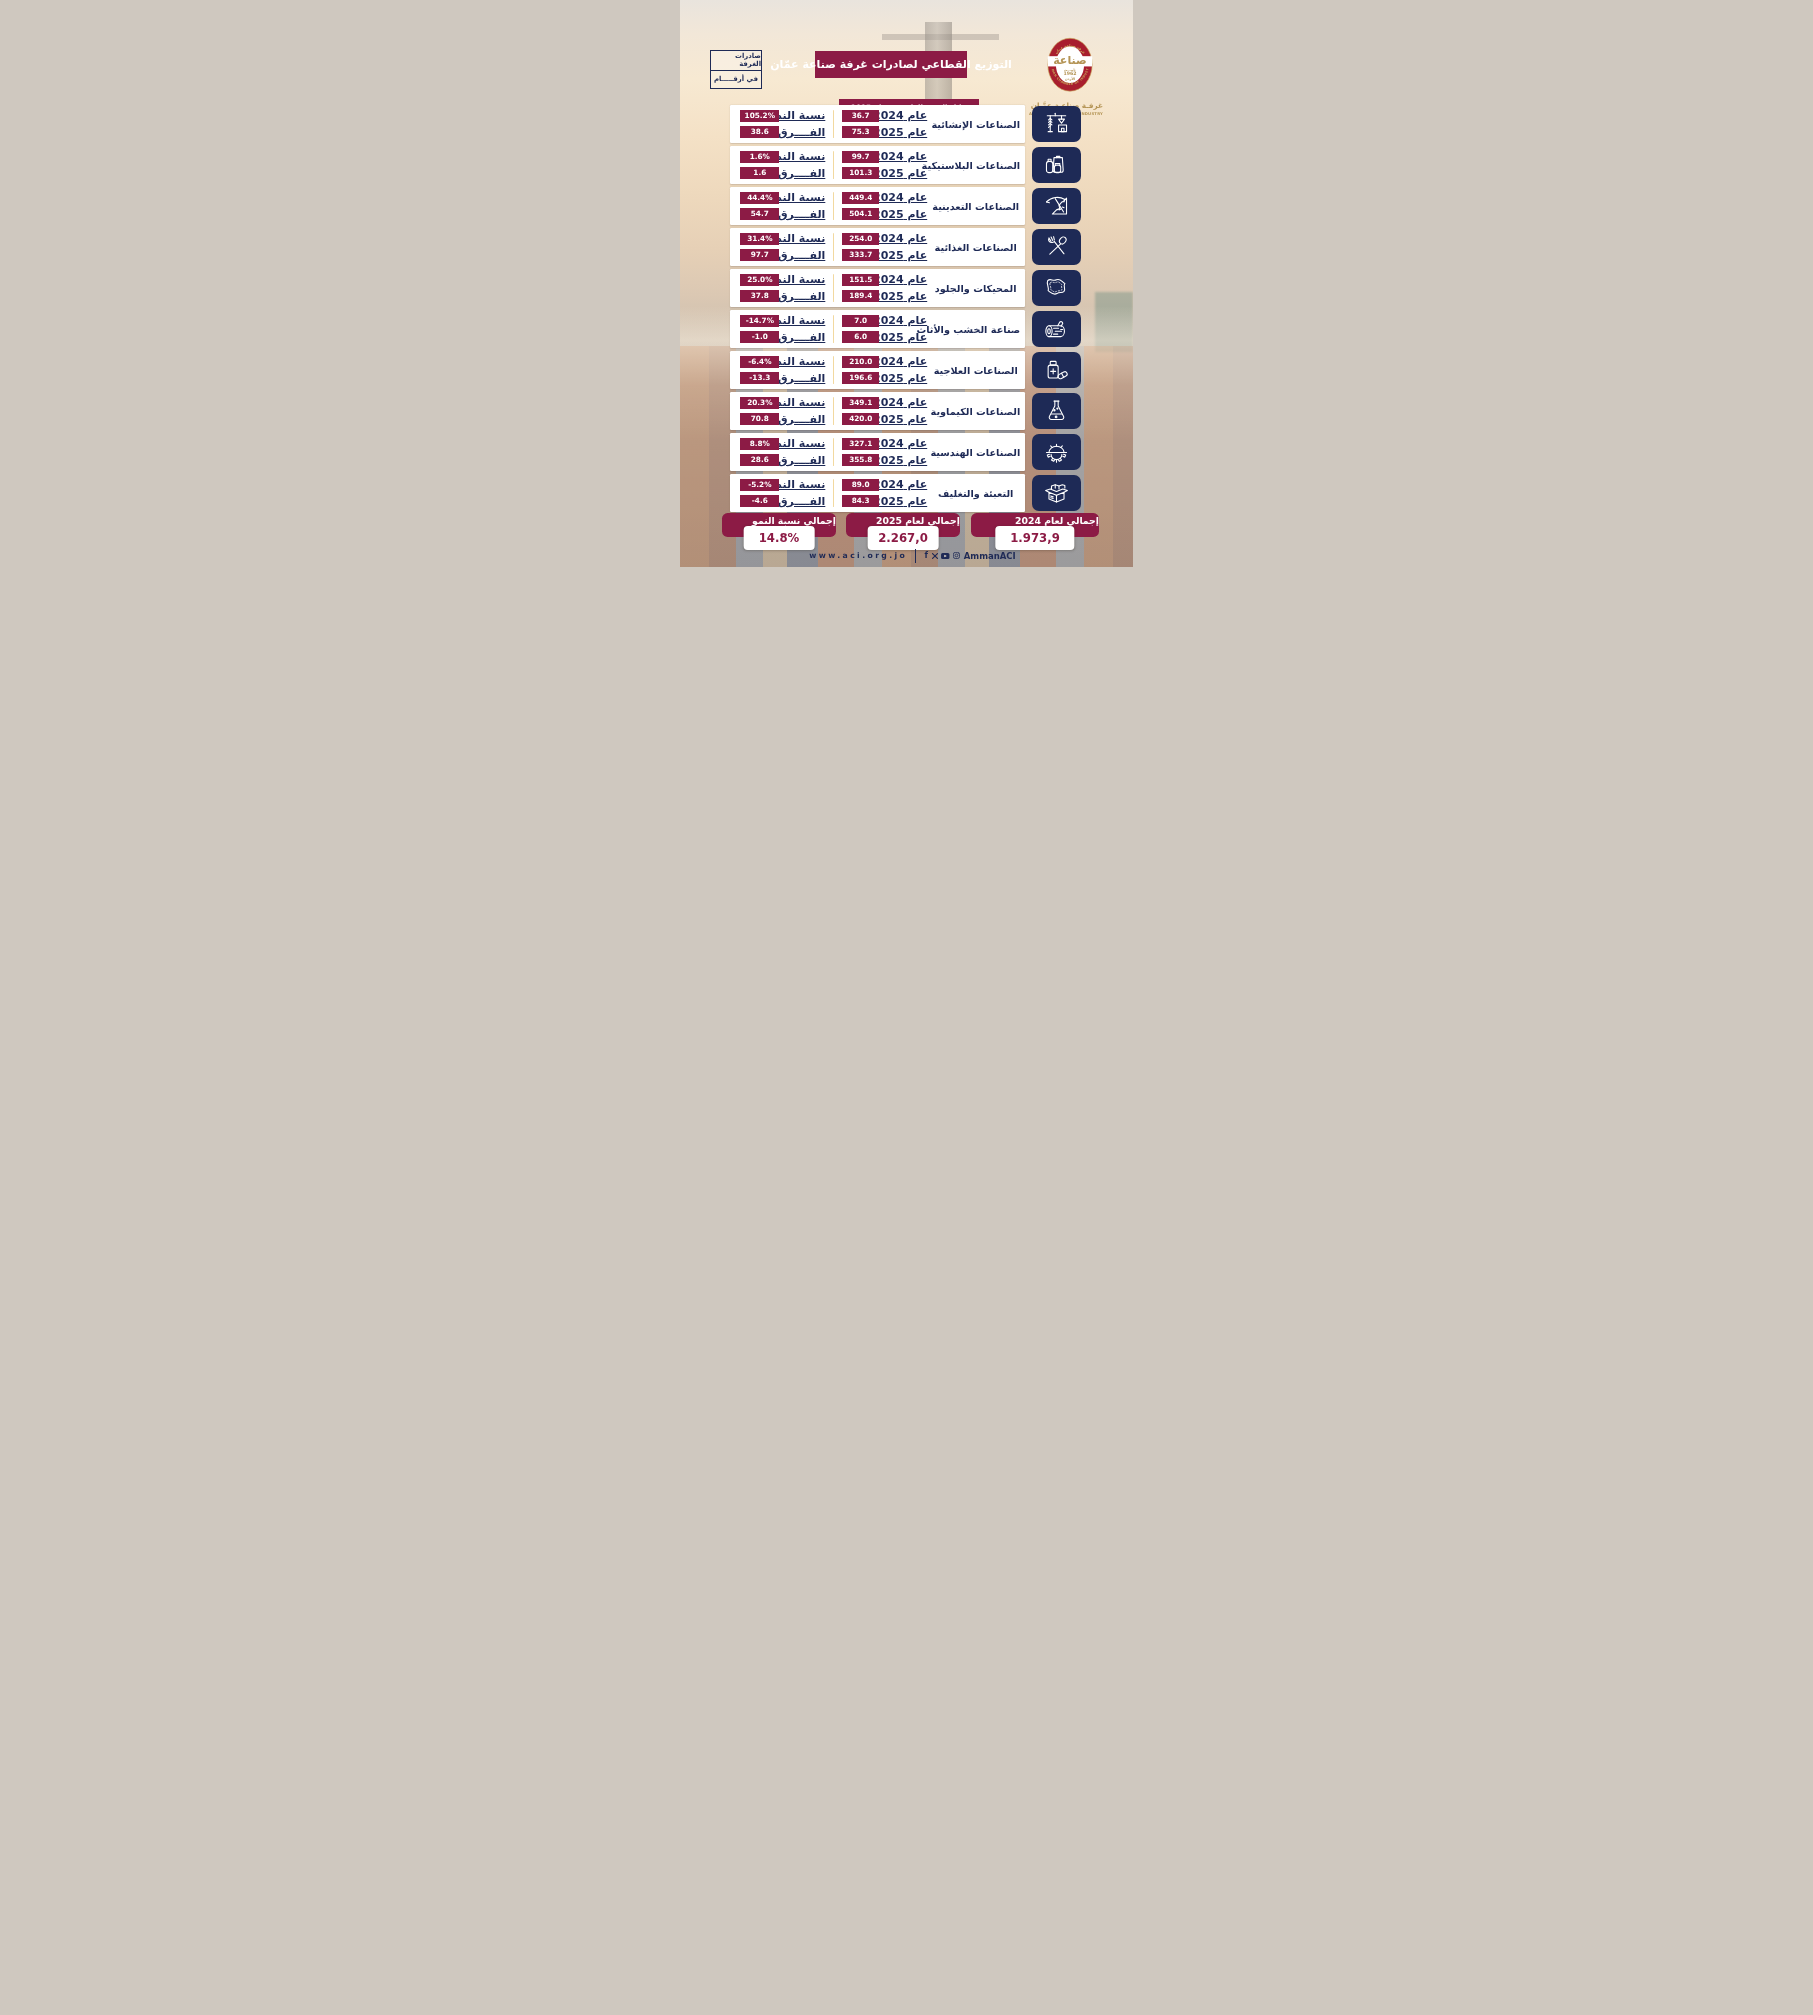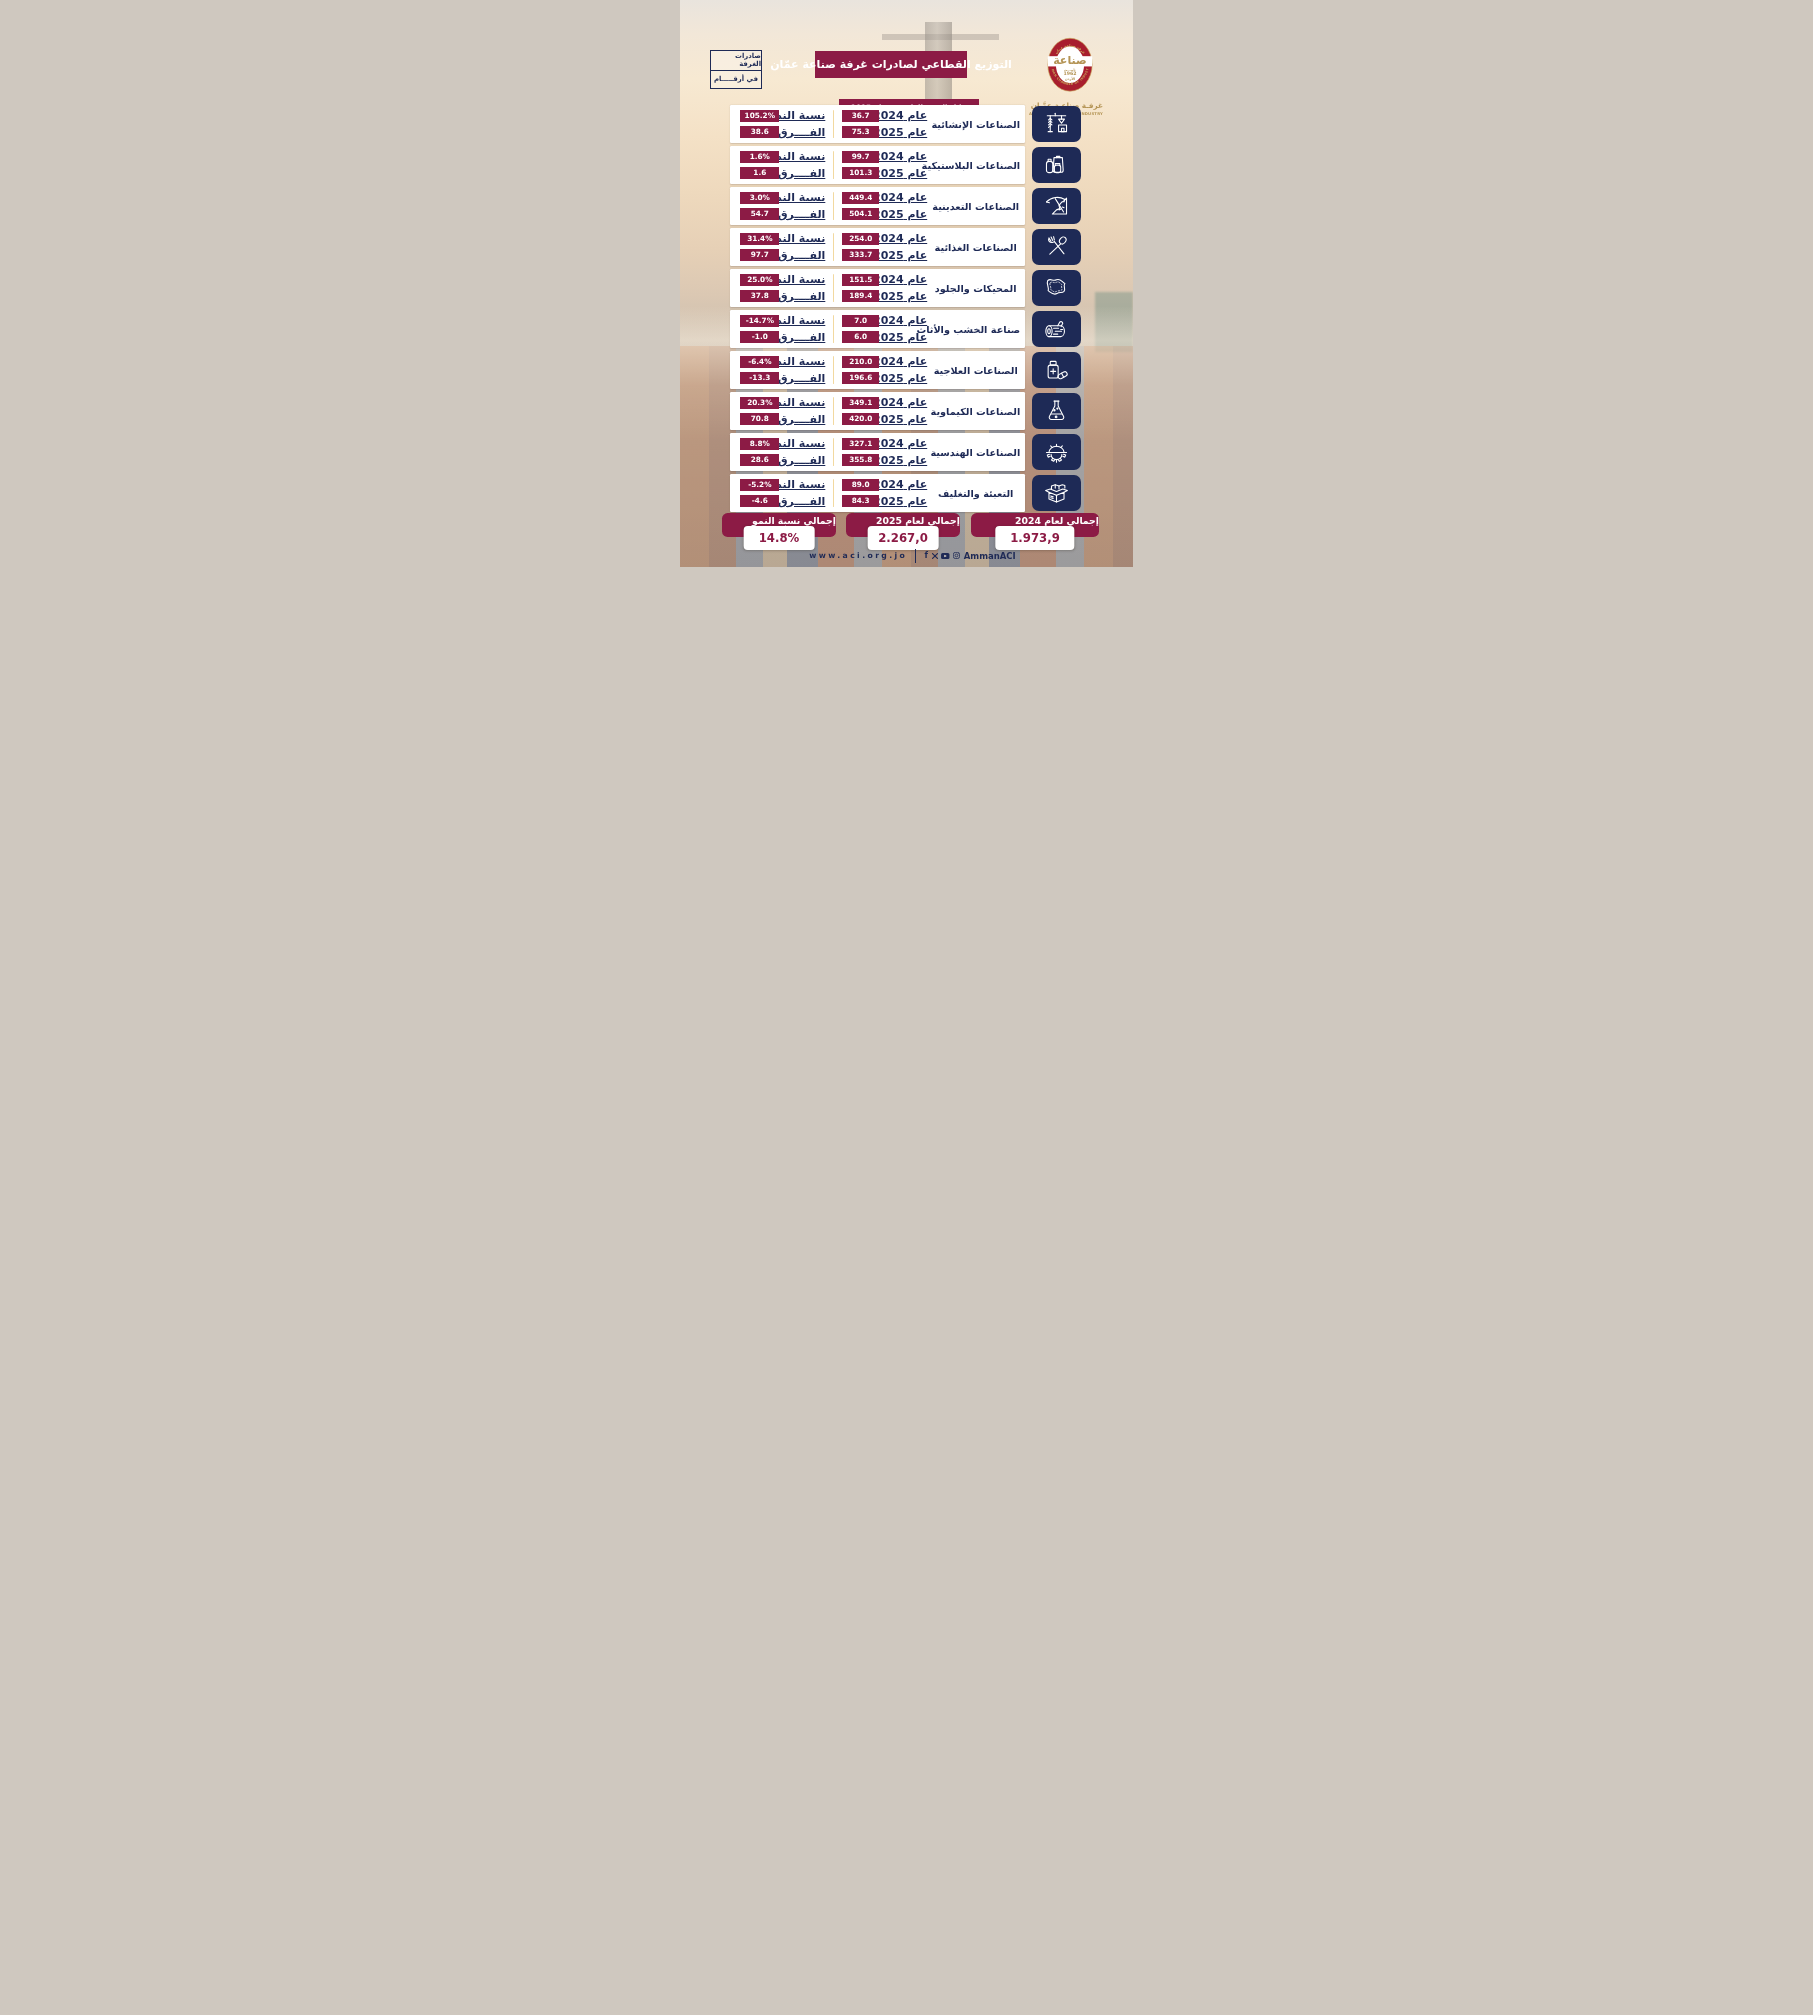--- a/index.html
+++ b/index.html
@@ -170,21 +170,21 @@
             <path d="M56 10 v38 h-34 l10 -10 8 -3 -2 -8 6 -7 4 -2 z"></path>
             <path d="M38 38 l5 -2 M46 31 l4 2"></path>
           </svg>
         </div>
     <div class="row-card">
       <div class="sector-name">الصناعات التعدينية</div>
       <div class="stat-label y24">عام 2024</div>
       <div class="stat-box val24">449.4</div>
       <div class="gold-divider"></div>
       <div class="stat-label growth-label">نسبة النمو</div>
-      <div class="stat-box growth-val">3.0%</div>
+      <div class="stat-box growth-val">44.4%</div>
       <div class="stat-label y25">عام 2025</div>
       <div class="stat-box val25">504.1</div>
       <div class="stat-label diff-label">الفــــرق</div>
       <div class="stat-box diff-val">54.7</div>
     </div>
   </div>
 
   <div class="sector-row" style="top: 228px;">
     <div class="icon-tile">
           <svg viewBox="0 0 64 56" width="27" height="23.4" fill="none" stroke="#fff" stroke-width="2.6" stroke-linecap="round" stroke-linejoin="round">

